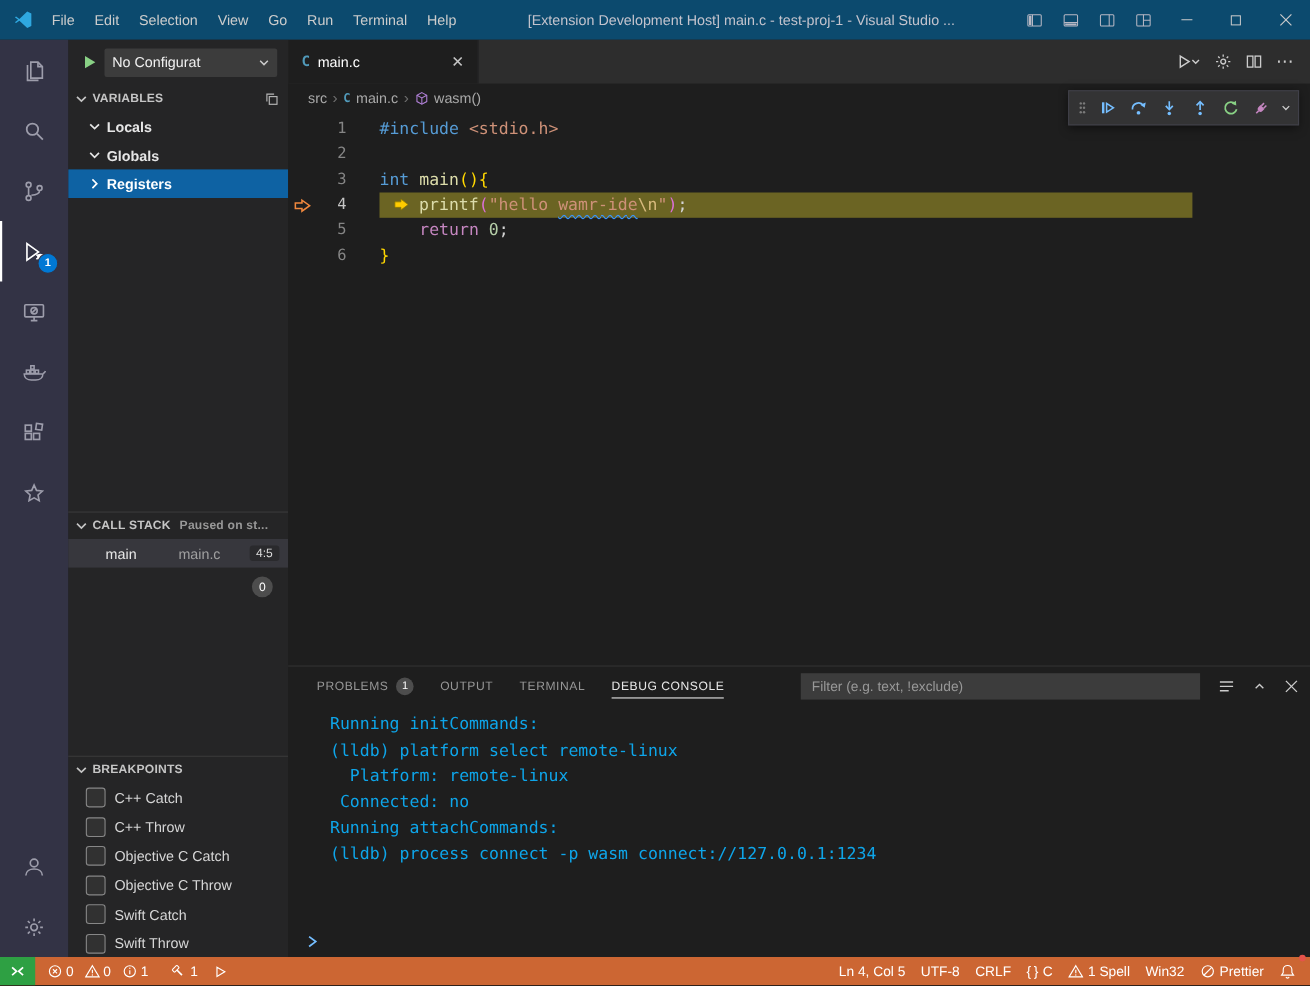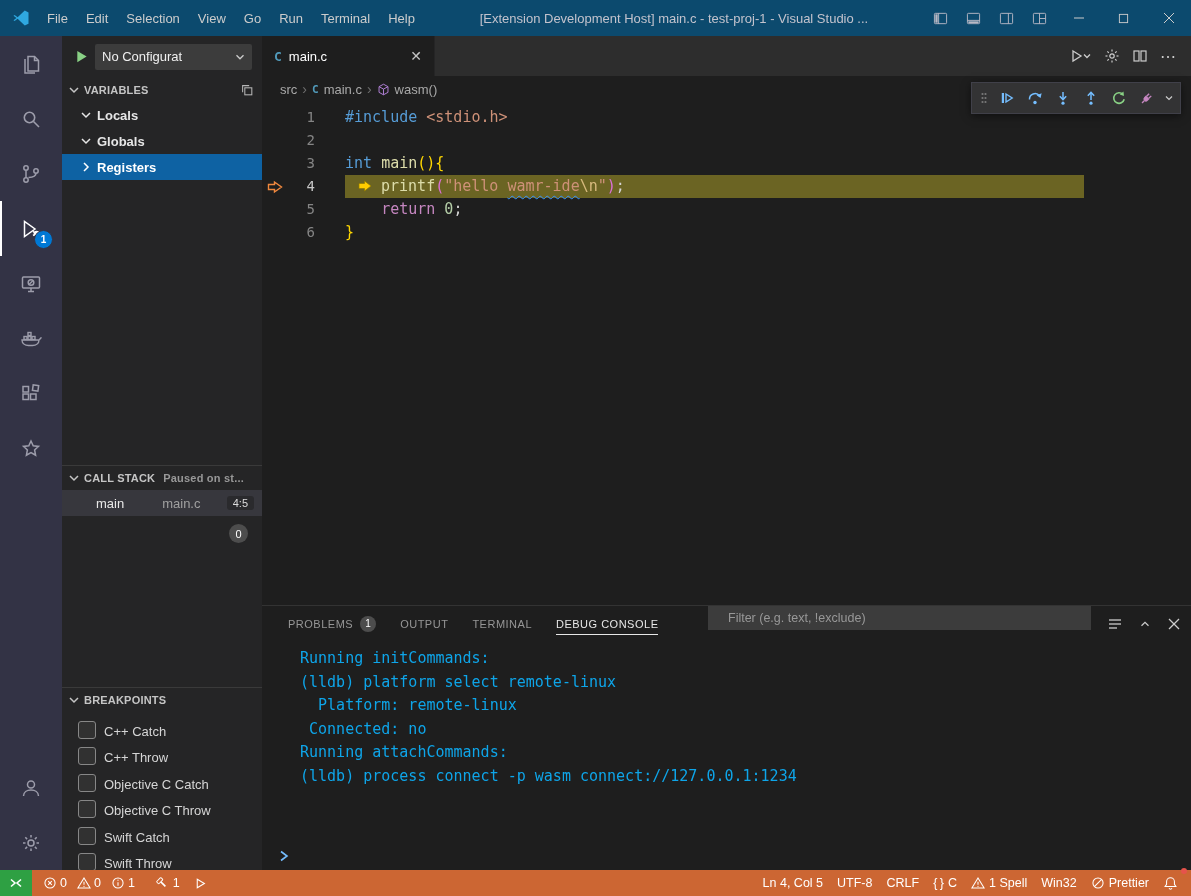--- a/index.html
+++ b/index.html
@@ -46,21 +46,21 @@
   .chev{display:flex;align-items:center;justify-content:center;width:16px;height:16px;color:inherit}
   .chev.open svg{transform:rotate(90deg)}
   .tree-row{height:26px;display:flex;align-items:center;padding-left:16px;gap:3px;color:#e6e6e6;font-weight:700}
   .tree-row.selected{background:#0e62a3;color:#ffffff}
   .frame-row{height:26px;background:#37373d;display:flex;align-items:center;padding:0 8px 0 34px}
   .frame-fn{color:#e8e8e8}
   .frame-file{color:#a0a0a0;margin-left:38px}
   .pos-badge{margin-left:auto;background:#2a2a2d;border-radius:3px;padding:1px 6px;font-size:11px;color:#dcdcdc}
   .zero-badge{position:absolute;right:14px;top:58px;width:19px;height:19px;border-radius:50%;
               background:#4d4d4d;color:#fff;font-size:11px;display:flex;align-items:center;justify-content:center}
-  .bp-row{height:26.5px;display:flex;align-items:flex-end;gap:8px;padding-left:16px;color:#d6d6d6}
+  .bp-row{height:26.5px;display:flex;align-items:center;gap:8px;padding-left:16px;color:#d6d6d6}
   .checkbox{width:16px;height:16px;border:1px solid #878787;border-radius:3px;background:#313131;flex:0 0 auto}
 
   
   .editor{position:absolute;left:262px;top:36px;width:929px;height:569px;background:#1e1e1e}
   .tabbar{height:40px;background:#2d2d2d;display:flex;align-items:stretch}
   .tab{display:flex;align-items:center;gap:7px;padding:0 12px;background:#1e1e1e;color:#ffffff;
        font-size:13px;min-width:148px;border-right:1px solid #252526}
   .ficon-c{color:#519aba;font-weight:700;font-family:"DejaVu Sans Mono",monospace;font-size:13px}
   .tab-close{margin-left:auto;color:#c5c5c5;font-size:14px;line-height:1}
   .tab-actions{margin-left:auto;display:flex;align-items:center;gap:12px;padding-right:14px;color:#cccccc}
@@ -82,30 +82,30 @@
   .tok-num{color:#b5cea8}.tok-plain{color:#d4d4d4}.tok-escape{color:#d7ba7d}
   .tok-sq{text-decoration:underline wavy #3794ff 1px;text-underline-offset:4px}
   .dbg-toolbar{position:absolute;top:46px;right:10px;height:30px;background:#333334;border:1px solid #404049;
                box-shadow:0 2px 8px rgba(0,0,0,.5);display:flex;align-items:center;padding:0 4px;gap:2px;z-index:6}
   .dbg-btn{width:26px;height:26px;display:flex;align-items:center;justify-content:center}
   .dbg-grip{width:16px;height:26px;display:flex;align-items:center;justify-content:center}
   .dbg-chev{width:14px;height:26px;display:flex;align-items:center;justify-content:center;color:#cccccc}
 
   
   .panel{position:absolute;left:262px;top:605px;width:929px;height:265px;background:#1e1e1e;border-top:1px solid #333333}
-  .panel-head{height:35px;display:flex;padding:0 10px 0 26px}
+  .panel-head{height:35px;display:flex;align-items:center;padding:0 10px 0 26px}
   #panel-tabs{display:flex;gap:24px;height:100%}
   .panel-tab{font-size:11px;letter-spacing:.5px;color:#969696;display:flex;align-items:center;gap:7px;
              height:100%;position:relative;white-space:nowrap}
   .panel-tab.active{color:#e7e7e7}
   .panel-tab.active::after{content:'';position:absolute;left:0;right:0;bottom:6px;height:1px;background:#e7e7e7}
   .tab-badge{background:#4d4d4d;border-radius:50%;min-width:16px;height:16px;font-size:10px;color:#ffffff;
              display:flex;align-items:center;justify-content:center;letter-spacing:0}
   .panel-filter{margin-left:auto;width:343px;height:24px;background:#3c3c3c;border:none;outline:none;
-                color:#cccccc;font-size:12.5px;padding:0 20px;font-family:"Liberation Sans",sans-serif}
+                color:#cccccc;font-size:12.5px;padding:0 10px;font-family:"Liberation Sans",sans-serif}
   .panel-filter::placeholder{color:#989898}
   .panel-icons{display:flex;gap:15px;margin-left:16px;color:#cccccc;align-items:center}
   #console-lines{padding:6px 0 0 38px;font-family:"DejaVu Sans Mono",monospace;font-size:15px;
                  line-height:23.5px;color:#0ea5e9}
   .console-line{white-space:pre}
   .console-prompt{position:absolute;left:16px;bottom:8px;color:#75beff}
 
   
   .statusbar{position:absolute;left:0;top:870px;width:100%;height:26px;background:#cc6633;display:flex;
              align-items:center;color:#ffffff;font-size:12.5px;z-index:20}

